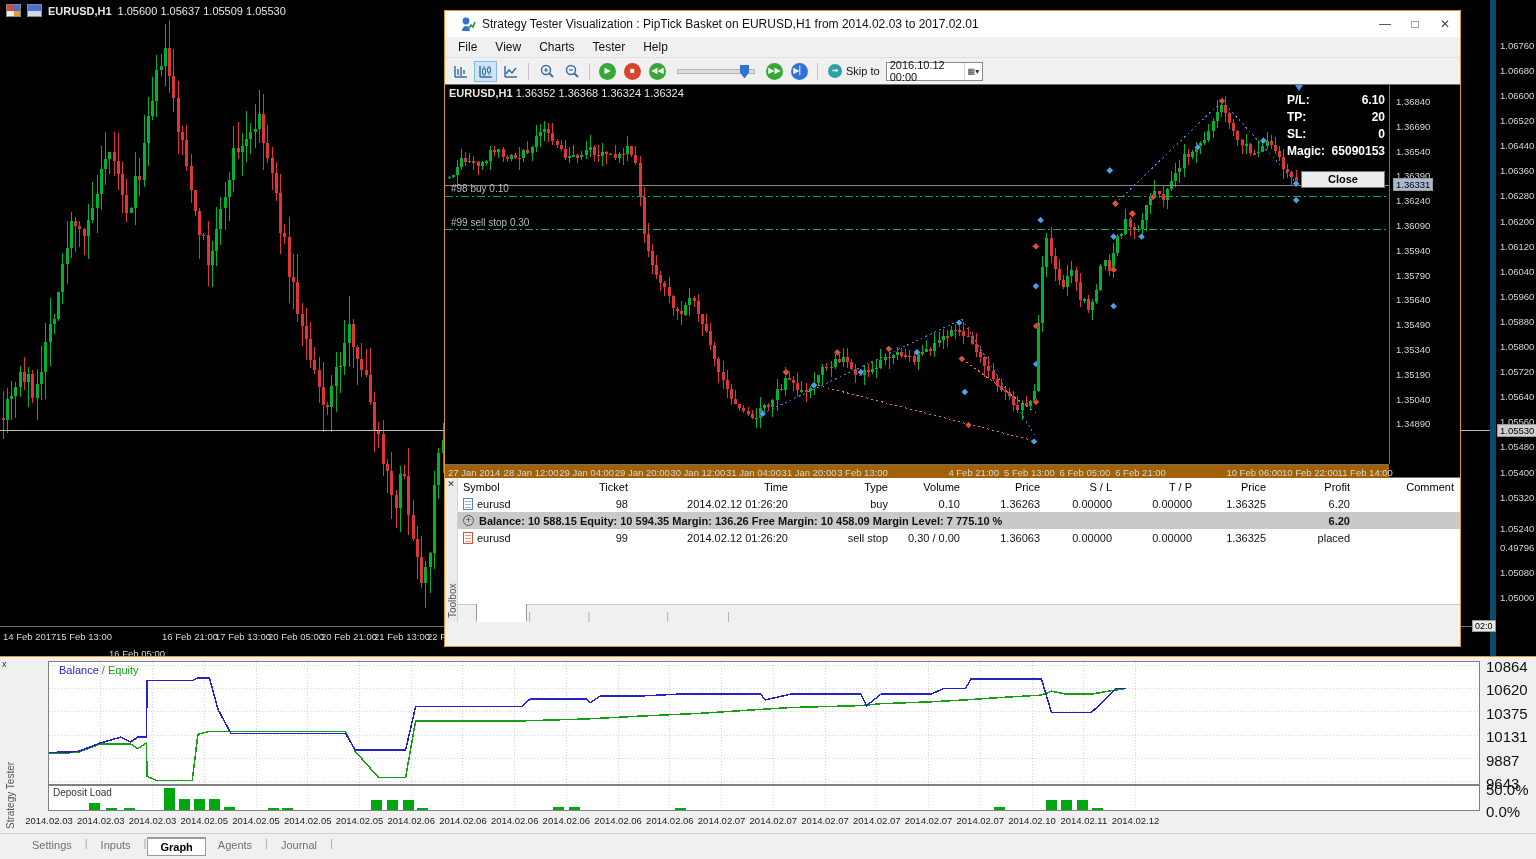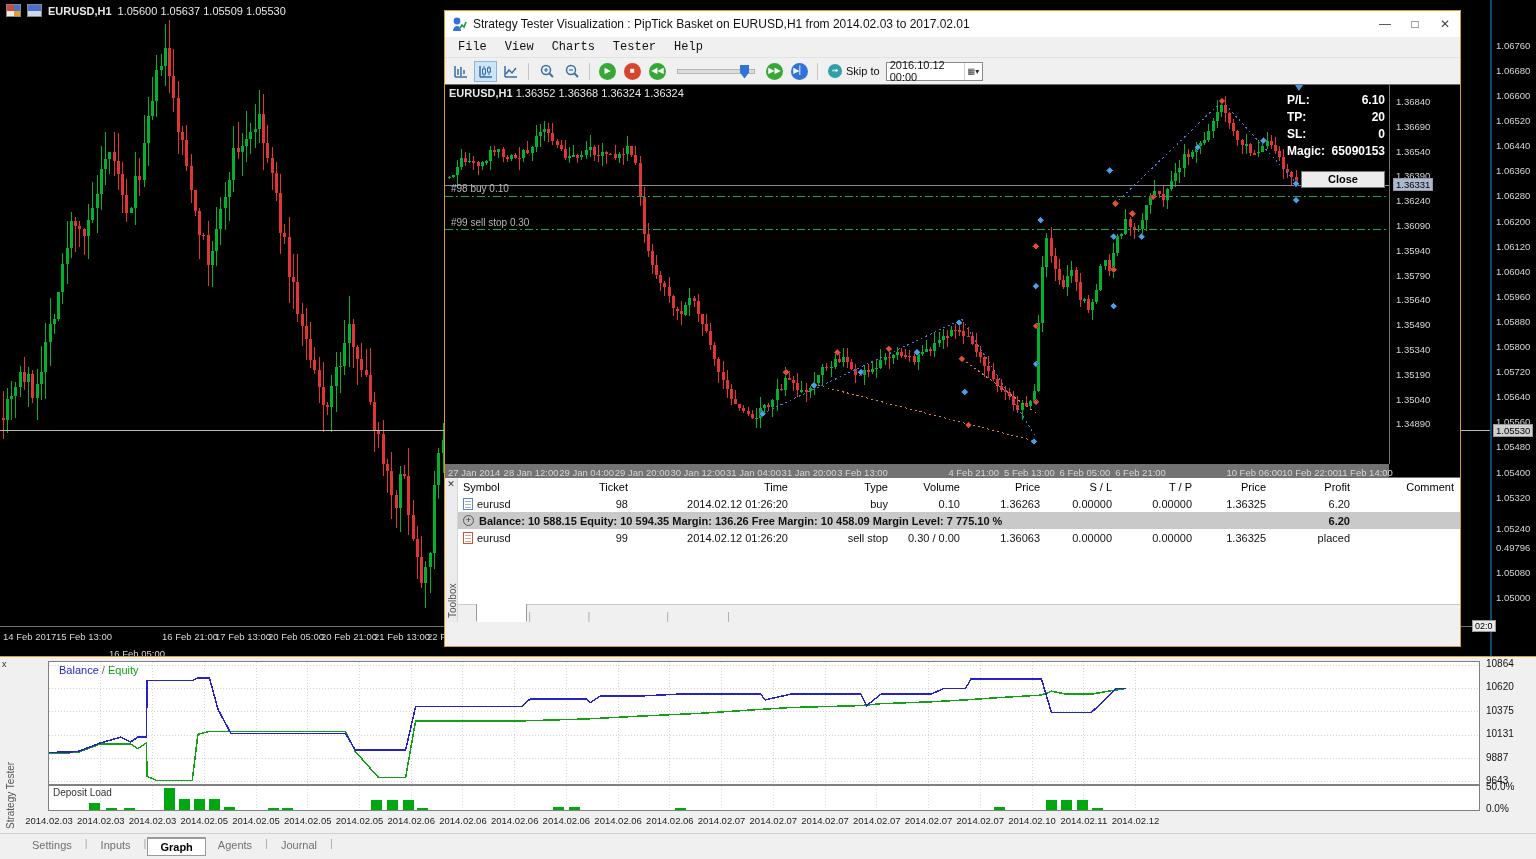--- a/index.html
+++ b/index.html
@@ -5,47 +5,47 @@
   html,body{margin:0;padding:0;background:#000;width:1536px;height:859px;overflow:hidden;
     font-family:"Liberation Sans",sans-serif;-webkit-font-smoothing:none;}
   *{box-sizing:border-box;}
   
   #bg-chart{position:absolute;left:0;top:0;width:1536px;height:656px;background:#000;}
   .bgc-header{position:absolute;left:6px;top:4px;display:flex;align-items:center;gap:6px;color:#e8e8e8;font-size:11px;}
   .mini-ico{width:15px;height:13px;border:1px solid #888;background:#ddd;display:grid;grid-template-columns:1fr 1fr;grid-template-rows:1fr 1fr;}
   .mini-ico i{display:block;}
   .chart-line{position:absolute;height:1px;background:#b9b9b9;}
   .axis-label{position:absolute;color:#d6d6d6;font-size:9.5px;white-space:nowrap;}
-  #bg-scale{position:absolute;left:1490px;top:0;width:36px;height:656px;border-left:2px solid #0c4a6e;}
+  #bg-scale{position:absolute;left:1490px;top:0;width:36px;height:656px;border-left:6px solid #0c4a6e;}
   #bg-taxis{position:absolute;left:0;top:626px;width:1490px;height:22px;border-top:1px solid #6f6f6f;}
   .price-box{position:absolute;background:#cfcfcf;color:#000;font-size:9.5px;padding:0 2px;border:1px solid #9a9a9a;}
   #bg-stray{position:absolute;left:1472px;top:620px;background:#e9e9e9;color:#000;font-size:9px;padding:0 2px;border:1px solid #9a9a9a;}
   
   #tester{position:absolute;left:444px;top:10px;width:1017px;height:637px;background:#f0f0f0;border:1px solid #dd9a33;z-index:5;font-size:11px;color:#111;}
-  .titlebar{height:26px;background:#fff;display:flex;align-items:center;padding-left:6px;}
+  .titlebar{height:26px;background:#fff;display:flex;align-items:center;padding-left:15px;}
   .titlebar .title{font-size:12px;margin-left:6px;flex:1;white-space:nowrap;overflow:hidden;}
   .winbtn{width:30px;height:25px;display:flex;align-items:center;justify-content:center;color:#444;font-size:12px;}
   .menubar{height:21px;background:#f0f0f0;display:flex;align-items:center;border-bottom:1px solid #e2e2e2;padding-left:4px;}
-  .menu-item{padding:1px 9px;font-size:12px;color:#111;font-family:Liberation Mono, monospace;}
+  .menu-item{padding:1px 9px;font-size:12px;color:#111;}
   .toolbar{height:26px;display:flex;align-items:center;padding-left:4px;gap:2px;}
   .tbtn{width:23px;height:21px;display:flex;align-items:center;justify-content:center;border:1px solid transparent;}
   .tbtn.sel{background:#cde6f7;border:1px solid #8ab6dd;}
   .tsep{width:1px;height:17px;background:#c6c6c6;margin:0 4px;}
   .circ{width:17px;height:17px;border-radius:50%;display:flex;align-items:center;justify-content:center;color:#fff;font-size:8px;line-height:1;}
   .slider-track{width:78px;height:5px;background:#dcdcdc;border:1px solid #b4b4b4;position:relative;margin:0 6px;}
   .slider-handle{position:absolute;top:-5px;width:9px;height:14px;background:#2f73d8;clip-path:polygon(0 0,100% 0,100% 58%,50% 100%,0 58%);}
   .skipto{display:flex;align-items:center;gap:4px;margin-left:4px;font-size:11px;}
   .datefield{display:flex;align-items:center;width:97px;height:19px;background:#fff;border:1px solid #8a8a8a;font-size:11px;padding-left:3px;margin-left:4px;}
   .datefield .cal{margin-left:auto;width:20px;height:17px;display:flex;align-items:center;justify-content:center;font-size:8px;color:#333;border-left:1px solid #d0d0d0;}
   
   #chartwrap{position:relative;height:394px;background:#000;border:1px solid #6f6f6f;border-left:none;border-right:none;}
   .ts-ohlc{position:absolute;left:4px;top:2px;color:#e8e8e8;font-size:11px;z-index:2;}
   #ts-svg{position:absolute;left:0;top:0;}
   #ts-scale{position:absolute;left:944px;top:0;width:71px;height:379px;border-left:1px solid #6f6f6f;background:#000;}
-  #ts-taxis{position:absolute;left:0;top:379px;width:944px;height:15px;border-top:1px solid #6f6f6f;background:#737373;}
+  #ts-taxis{position:absolute;left:0;top:379px;width:944px;height:15px;border-top:1px solid #6f6f6f;background:#a16207;}
   .lvl-label{position:absolute;color:#b9b9b9;font-size:10px;z-index:2;}
   #infopanel{position:absolute;left:842px;top:8px;width:98px;z-index:3;color:#fff;font-weight:bold;font-size:12px;}
   .ip-row{display:flex;justify-content:space-between;margin-bottom:3px;}
   #close-btn{position:absolute;left:856px;top:86px;width:84px;height:17px;background:#ececec;border:1px solid #777;color:#000;font-weight:bold;font-size:11px;text-align:center;line-height:15px;z-index:3;}
   .top-marker{position:absolute;top:0;width:0;height:0;border-left:4px solid transparent;border-right:4px solid transparent;border-top:6px solid #4a90d9;z-index:2;}
   
   #tablewrap{position:relative;height:126px;background:#fff;}
   #toolstrip{position:absolute;left:0;top:0;width:13px;height:144px;background:#ececec;border-right:1px solid #d5d5d5;z-index:4;}
   #toolstrip .x{font-size:9px;color:#333;text-align:center;display:block;margin-top:1px;}
   .vert-text{position:absolute;transform:rotate(-90deg);transform-origin:0 0;font-size:10px;color:#555;white-space:nowrap;}
@@ -69,21 +69,21 @@
   #statusbar{height:23px;background:#f0f0f0;border-top:1px solid #d9d9d9;display:flex;align-items:center;padding-left:8px;font-size:11px;color:#222;position:relative;}
   #grip{position:absolute;right:2px;bottom:2px;width:10px;height:10px;background:
     linear-gradient(135deg,transparent 50%,#aaa 50%,#aaa 60%,transparent 60%,transparent 75%,#aaa 75%,#aaa 85%,transparent 85%);}
   #status-sep{position:absolute;right:62px;top:4px;bottom:4px;width:1px;background:#cfcfcf;}
   
   #bottom{position:absolute;left:0;top:656px;width:1536px;height:203px;background:#f0f0f0;border-top:1px solid #dd9a33;border-bottom:1px solid #dd9a33;z-index:6;}
   #bal-plot{position:absolute;left:48px;top:4px;width:1432px;height:124px;background:#fff;border:1px solid #808080;}
   #dep-plot{position:absolute;left:48px;top:128px;width:1432px;height:26px;background:#fff;border:1px solid #808080;}
   #bal-legend{position:absolute;left:10px;top:2px;font-size:11px;z-index:2;}
   #dep-label{position:absolute;left:4px;top:1px;font-size:10px;color:#333;z-index:2;}
-  .ylab{position:absolute;left:1486px;font-size:10px;color:#111;white-space:nowrap;}
+  .ylab{position:absolute;left:1486px;font-size:15px;color:#111;white-space:nowrap;}
   .xlab{position:absolute;top:158px;width:62px;text-align:center;font-size:9.5px;color:#222;white-space:nowrap;}
   #bottom-tabs{position:absolute;left:0;top:176px;width:1536px;height:27px;background:#f0f0f0;border-top:1px solid #d0d0d0;display:flex;align-items:flex-start;padding-left:20px;padding-top:3px;}
   .btab{padding:2px 12px;color:#707070;font-size:11px;}
   .btab.active{background:#fff;border:1px solid #9a9a9a;border-top:2px solid #9a9a9a;font-weight:bold;color:#000;}
   #bottom-x{position:absolute;left:2px;top:2px;font-size:9px;color:#333;}
 </style>
 </head>
 <body>
 
 <div id="bg-chart">

